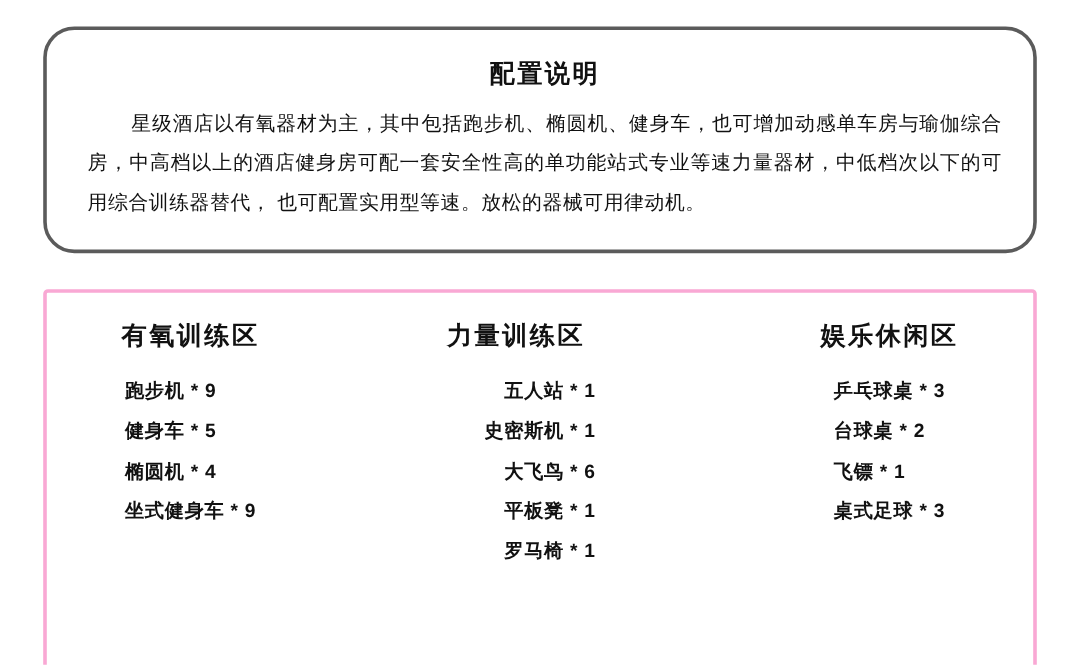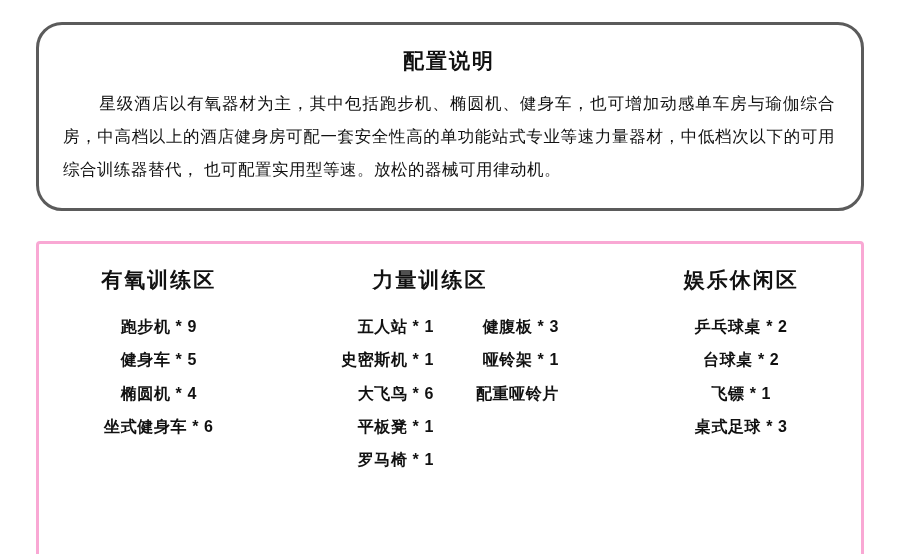--- a/index.html
+++ b/index.html
@@ -20,21 +20,21 @@
     height: 554px;
     box-sizing: border-box;
     padding: 18px 36px 0 36px;
   }
 
   
   .desc-card {
     box-sizing: border-box;
     border: 3px solid #5b5b5b;
     border-radius: 26px;
-    padding: 18px 26px 22px 24px;
+    padding: 18px 26px 22px 34px;
     margin-top: 4px;
   }
   .desc-title {
     text-align: center;
     font-size: 21px;
     font-weight: bold;
     letter-spacing: 2px;
     margin: 4px 0 12px 0;
     color: #111;
   }
@@ -88,21 +88,21 @@
   }
   .item {
     font-size: 16px;
     font-weight: bold;
     line-height: 2.08;
     letter-spacing: 0.6px;
     color: #111;
     white-space: nowrap;
   }
   .zone-aerobic .item,
-  .zone-leisure .item { text-align: center; }
+  .zone-leisure .item { text-align: left; }
   .zone-strength .item { text-align: right; }
 </style>
 </head>
 <body>
 
 <div class="page">
 
   <div class="desc-card">
     <div class="desc-title">配置说明</div>
     <div class="desc-body">星级酒店以有氧器材为主，其中包括跑步机、椭圆机、健身车，也可增加动感单车房与瑜伽综合房，中高档以上的酒店健身房可配一套安全性高的单功能站式专业等速力量器材，中低档次以下的可用综合训练器替代， 也可配置实用型等速。放松的器械可用律动机。</div>
@@ -110,48 +110,43 @@
 
   <div class="zones-card">
 
     <div class="zone zone-aerobic">
       <div class="zone-title">有氧训练区</div>
       <div class="zone-cols">
         <div class="zone-col">
           <div class="item">跑步机 * 9</div>
           <div class="item">健身车 * 5</div>
           <div class="item">椭圆机 * 4</div>
-          <div class="item">坐式健身车 * 6</div>
+          <div class="item">坐式健身车 * 9</div>
         </div>
       </div>
     </div>
 
     <div class="zone zone-strength">
       <div class="zone-title">力量训练区</div>
       <div class="zone-cols">
         <div class="zone-col">
           <div class="item">五人站 * 1</div>
           <div class="item">史密斯机 * 1</div>
           <div class="item">大飞鸟 * 6</div>
           <div class="item">平板凳 * 1</div>
           <div class="item">罗马椅 * 1</div>
         </div>
-        <div class="zone-col">
-          <div class="item">健腹板 * 3</div>
-          <div class="item">哑铃架 * 1</div>
-          <div class="item">配重哑铃片</div>
-        </div>
       </div>
     </div>
 
     <div class="zone zone-leisure">
       <div class="zone-title">娱乐休闲区</div>
       <div class="zone-cols">
         <div class="zone-col">
-          <div class="item">乒乓球桌 * 2</div>
+          <div class="item">乒乓球桌 * 3</div>
           <div class="item">台球桌 * 2</div>
           <div class="item">飞镖 * 1</div>
           <div class="item">桌式足球 * 3</div>
         </div>
       </div>
     </div>
 
   </div>
 </div>
 

